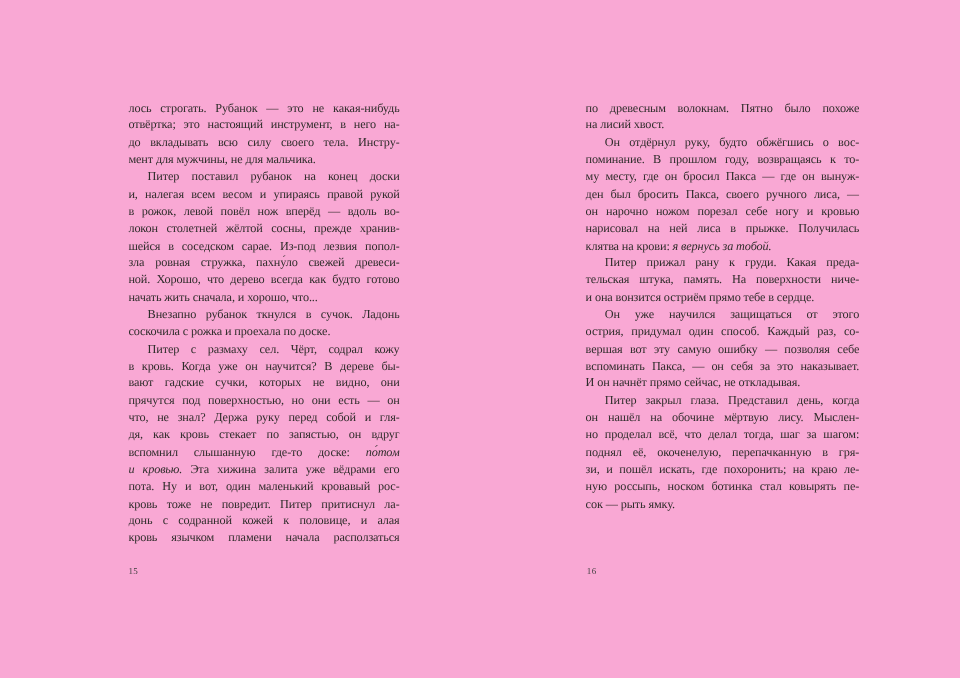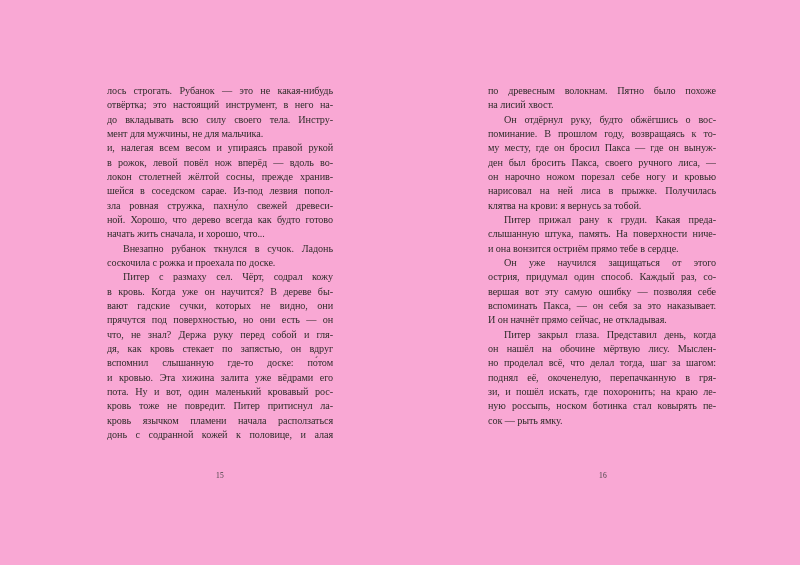--- a/index.html
+++ b/index.html
@@ -39,81 +39,82 @@
     -moz-text-align-last: justify;
   }
   .line.end {
     text-align-last: left;
     -moz-text-align-last: left;
   }
   .line.indent {
     text-indent: 16px;
   }
   .line .it {
+    font-style: italic;
   }
   .pagenum {
     position: absolute;
     top: 471px;
     font-size: 7.5px;
     line-height: 10px;
     color: #3f3f3f;
-    text-align: center;
     letter-spacing: 0.3px;
   }
   .pagenum-left  { left: 107px; width: 226px; }
   .pagenum-right { left: 489px; width: 228px; }
 </style>
 </head>
 <body>
 
 <div class="spread">
 
   <div class="page page-left">
     <div class="page-lines">
         <div class="line"><span>лось строгать. Рубанок — это не какая-нибудь</span></div>
         <div class="line"><span>отвёртка; это настоящий инструмент, в него на-</span></div>
         <div class="line"><span>до вкладывать всю силу своего тела. Инстру-</span></div>
         <div class="line end"><span>мент для мужчины, не для мальчика.</span></div>
+        <div class="line indent"><span>Питер поставил рубанок на конец доски</span></div>
         <div class="line"><span>и, налегая всем весом и упираясь правой рукой</span></div>
         <div class="line"><span>в рожок, левой повёл нож вперёд — вдоль во-</span></div>
         <div class="line"><span>локон столетней жёлтой сосны, прежде хранив-</span></div>
         <div class="line"><span>шейся в соседском сарае. Из-под лезвия попол-</span></div>
         <div class="line"><span>зла ровная стружка, пахну́ло свежей древеси-</span></div>
         <div class="line"><span>ной. Хорошо, что дерево всегда как будто готово</span></div>
         <div class="line end"><span>начать жить сначала, и хорошо, что...</span></div>
         <div class="line indent"><span>Внезапно рубанок ткнулся в сучок. Ладонь</span></div>
         <div class="line end"><span>соскочила с рожка и проехала по доске.</span></div>
         <div class="line indent"><span>Питер с размаху сел. Чёрт, содрал кожу</span></div>
         <div class="line"><span>в кровь. Когда уже он научится? В дереве бы-</span></div>
         <div class="line"><span>вают гадские сучки, которых не видно, они</span></div>
         <div class="line"><span>прячутся под поверхностью, но они есть — он</span></div>
         <div class="line"><span>что, не знал? Держа руку перед собой и гля-</span></div>
         <div class="line"><span>дя, как кровь стекает по запястью, он вдруг</span></div>
         <div class="line"><span>вспомнил слышанную где-то доске: </span><span class="it">по́том</span></div>
         <div class="line"><span class="it">и кровью.</span><span> Эта хижина залита уже вёдрами его</span></div>
         <div class="line"><span>пота. Ну и вот, один маленький кровавый рос-</span></div>
         <div class="line"><span>кровь тоже не повредит. Питер притиснул ла-</span></div>
+        <div class="line"><span>донь с содранной кожей к половице, и алая</span></div>
         <div class="line"><span>кровь язычком пламени начала расползаться</span></div>
-        <div class="line"><span>донь с содранной кожей к половице, и алая</span></div>
       </div>
   </div>
 
   <div class="page page-right">
     <div class="page-lines">
         <div class="line"><span>по древесным волокнам. Пятно было похоже</span></div>
         <div class="line end"><span>на лисий хвост.</span></div>
         <div class="line indent"><span>Он отдёрнул руку, будто обжёгшись о вос-</span></div>
         <div class="line"><span>поминание. В прошлом году, возвращаясь к то-</span></div>
         <div class="line"><span>му месту, где он бросил Пакса — где он вынуж-</span></div>
         <div class="line"><span>ден был бросить Пакса, своего ручного лиса, —</span></div>
         <div class="line"><span>он нарочно ножом порезал себе ногу и кровью</span></div>
         <div class="line"><span>нарисовал на ней лиса в прыжке. Получилась</span></div>
         <div class="line end"><span>клятва на крови: </span><span class="it">я вернусь за тобой.</span></div>
         <div class="line indent"><span>Питер прижал рану к груди. Какая преда-</span></div>
-        <div class="line"><span>слышанную штука, память. На поверхности ниче-</span></div>
+        <div class="line"><span>тельская штука, память. На поверхности ниче-</span></div>
         <div class="line end"><span>и она вонзится остриём прямо тебе в сердце.</span></div>
         <div class="line indent"><span>Он уже научился защищаться от этого</span></div>
         <div class="line"><span>острия, придумал один способ. Каждый раз, со-</span></div>
         <div class="line"><span>вершая вот эту самую ошибку — позволяя себе</span></div>
         <div class="line"><span>вспоминать Пакса, — он себя за это наказывает.</span></div>
         <div class="line end"><span>И он начнёт прямо сейчас, не откладывая.</span></div>
         <div class="line indent"><span>Питер закрыл глаза. Представил день, когда</span></div>
         <div class="line"><span>он нашёл на обочине мёртвую лису. Мыслен-</span></div>
         <div class="line"><span>но проделал всё, что делал тогда, шаг за шагом:</span></div>
         <div class="line"><span>поднял её, окоченелую, перепачканную в гря-</span></div>

